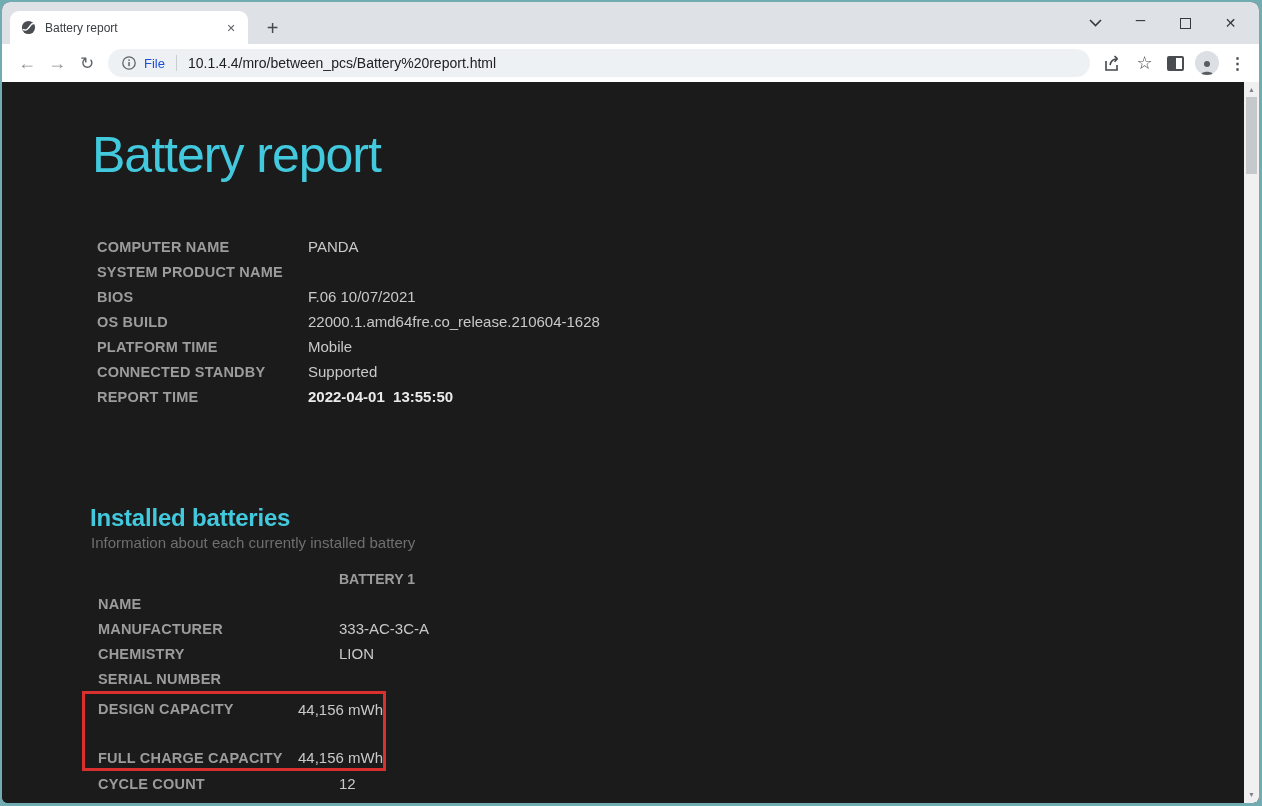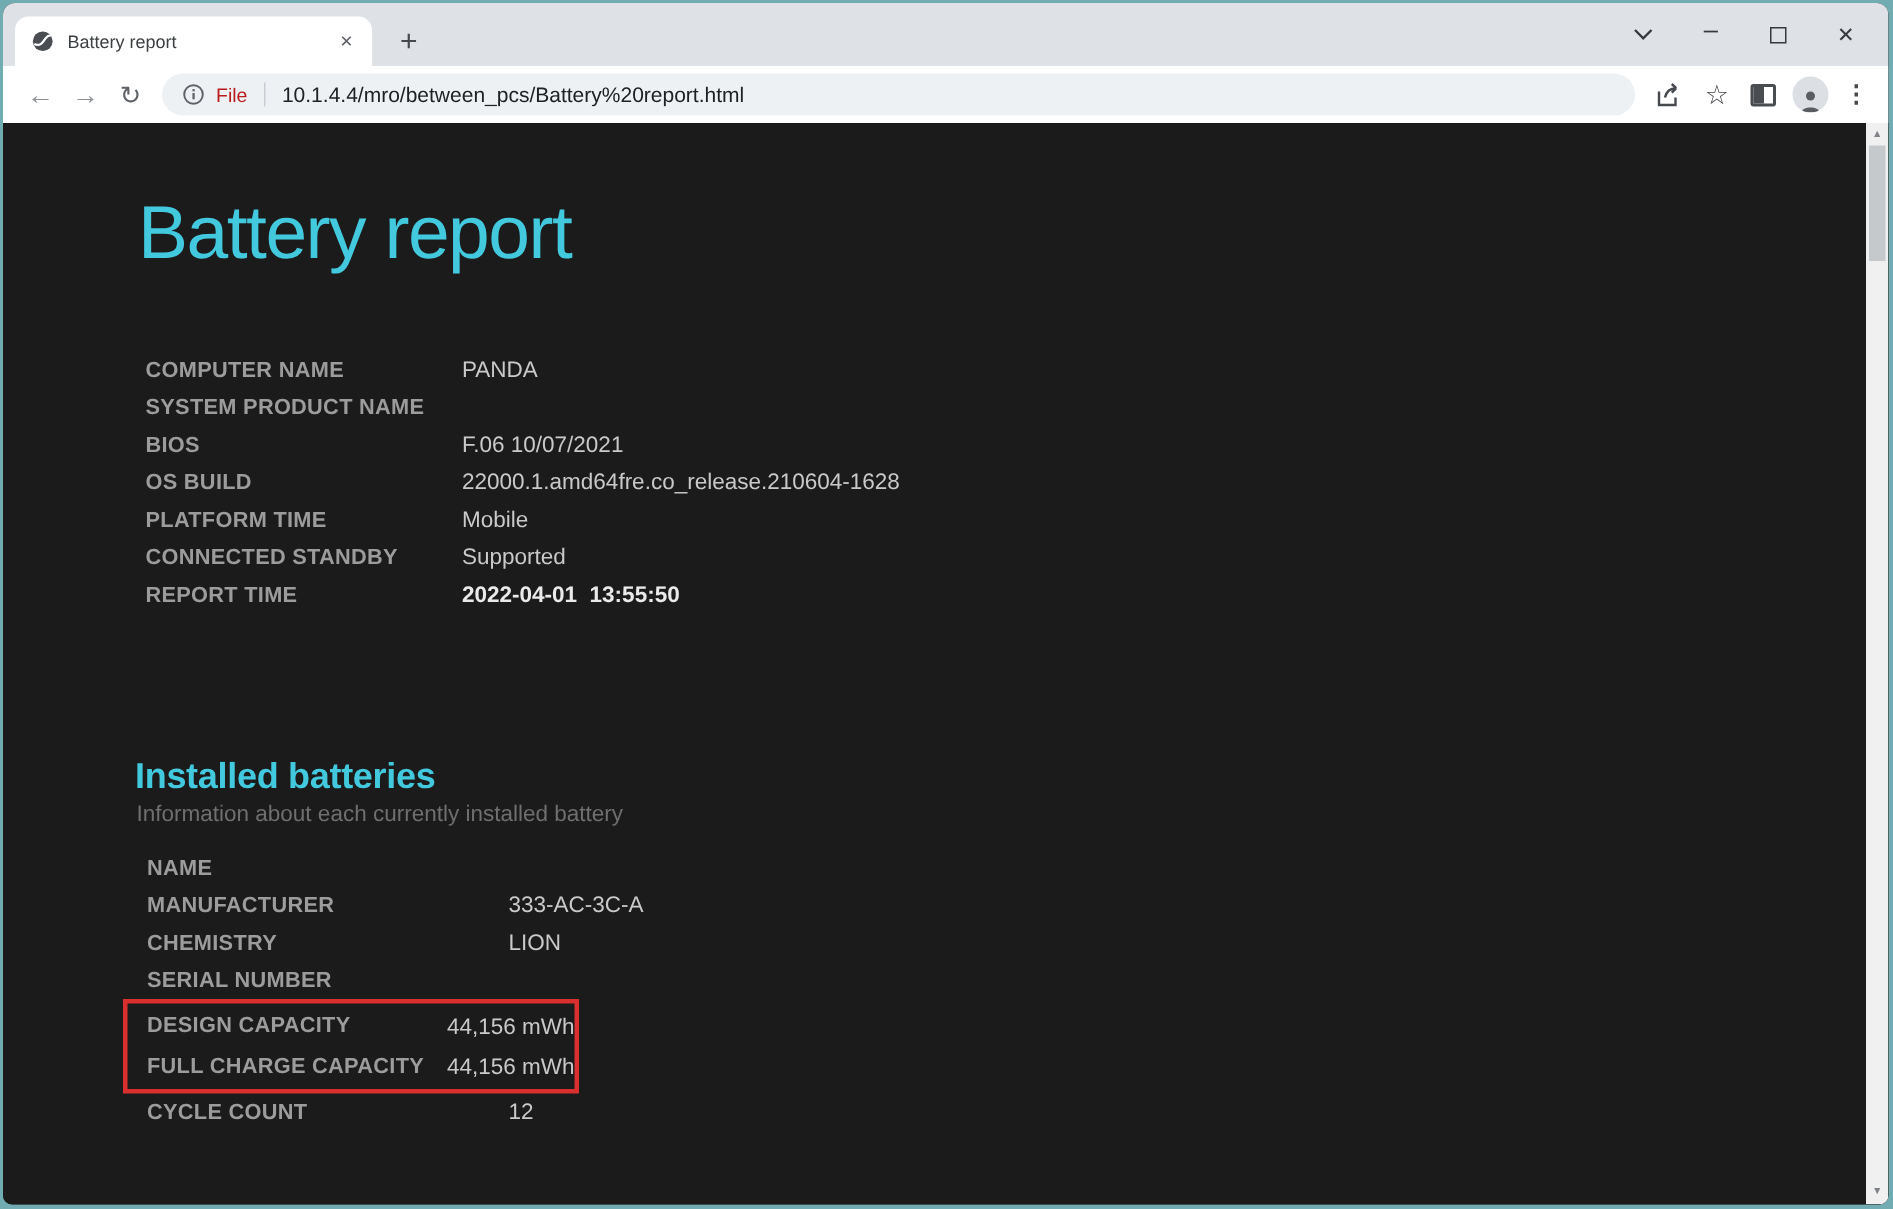--- a/index.html
+++ b/index.html
@@ -36,21 +36,21 @@
   .maxbox { width:11px; height:11px; border:1.4px solid #36393d; }
 
   
   .toolbar { height:38px; background:#ffffff; display:flex; align-items:center; padding:0 6px 0 10px; }
   .navbtn { width:30px; text-align:center; font-size:18px; color:#8e9297; cursor:pointer; }
   .navbtn.reload { color:#5f6368; font-size:17px; }
   .omnibox {
     flex:1; height:28px; background:#eef1f4; border-radius:14px;
     display:flex; align-items:center; padding:0 14px; margin:0 8px 0 6px; min-width:0;
   }
-  .scheme-label { font-size:13px; color:#b91c1c; margin:0 11px 0 8px; }
+  .scheme-label { font-size:13px; color:#1d4ed8; margin:0 11px 0 8px; }
   .omni-sep { width:1px; height:16px; background:#c9cdd1; }
   .url-text { font-size:14px; color:#202124; margin-left:11px; white-space:nowrap; overflow:hidden; flex:1; }
   .tool-icn { width:31px; height:30px; display:flex; align-items:center; justify-content:center; color:#45484c; cursor:pointer; }
   .star { font-size:18px; }
   .panel-icn { width:17px; height:15px; border:2px solid #494c50; border-radius:2px; position:relative; }
   .panel-icn::before { content:""; position:absolute; left:0; top:0; bottom:0; width:7px; background:#494c50; }
   .avatar { width:24px; height:24px; border-radius:50%; background:#dcdfe3; display:flex; align-items:flex-end; justify-content:center; overflow:hidden; }
   .dots { font-size:16px; font-weight:bold; color:#45484c; letter-spacing:0; }
 
   
@@ -68,21 +68,21 @@
   .section-heading { position:absolute; left:88px; top:422px; font-size:24px; font-weight:bold; color:#42c9dd; letter-spacing:-.2px; }
   .section-sub { position:absolute; left:89px; top:452px; font-size:15px; color:#6f6f6f; }
   .battable { left:96px; top:484px; }
   .battable .lbl { width:241px; }
   .bat-colhdr { font-size:14px; font-weight:bold; color:#9c9c9c; }
   .highlight-box {
     border:3px solid #da2f2f; width:304px; margin-left:-16px;
     padding:2px 0 2px 13px;
   }
   .highlight-box .row { height:26px; }
-  .highlight-box .row + .row { margin-top:1px; }
+  .highlight-box .row + .row { margin-top:18px;align-items:flex-end; }
 
   
   .scrollbar { position:absolute; right:0; top:0; width:15px; height:100%; background:#f0f0f0; }
   .scroll-arrow { position:absolute; left:0; width:15px; height:14px; text-align:center; font-size:7px; color:#808488; line-height:14px; cursor:pointer; }
   .scroll-arrow.up { top:1px; }
   .scroll-arrow.down { bottom:1px; }
   .scroll-thumb { position:absolute; left:2px; top:15px; width:11px; height:77px; background:#c6c9cc; cursor:pointer; }
 
   svg { display:block; }
 </style>
@@ -186,20 +186,24 @@
         <span class="lbl">REPORT TIME</span>
         <span class="val strong">2022-04-01  13:55:50</span>
       </div>
     </div>
 
     <div class="section-heading">Installed batteries</div>
     <div class="section-sub">Information about each currently installed battery</div>
 
     <div class="kvtable battable">
       <div class="row">
+        <span class="lbl"></span>
+        <span class="bat-colhdr">BATTERY 1</span>
+      </div>
+      <div class="row">
         <span class="lbl">NAME</span>
         <span class="val"></span>
       </div>
       <div class="row">
         <span class="lbl">MANUFACTURER</span>
         <span class="val">333-AC-3C-A</span>
       </div>
       <div class="row">
         <span class="lbl">CHEMISTRY</span>
         <span class="val">LION</span>

